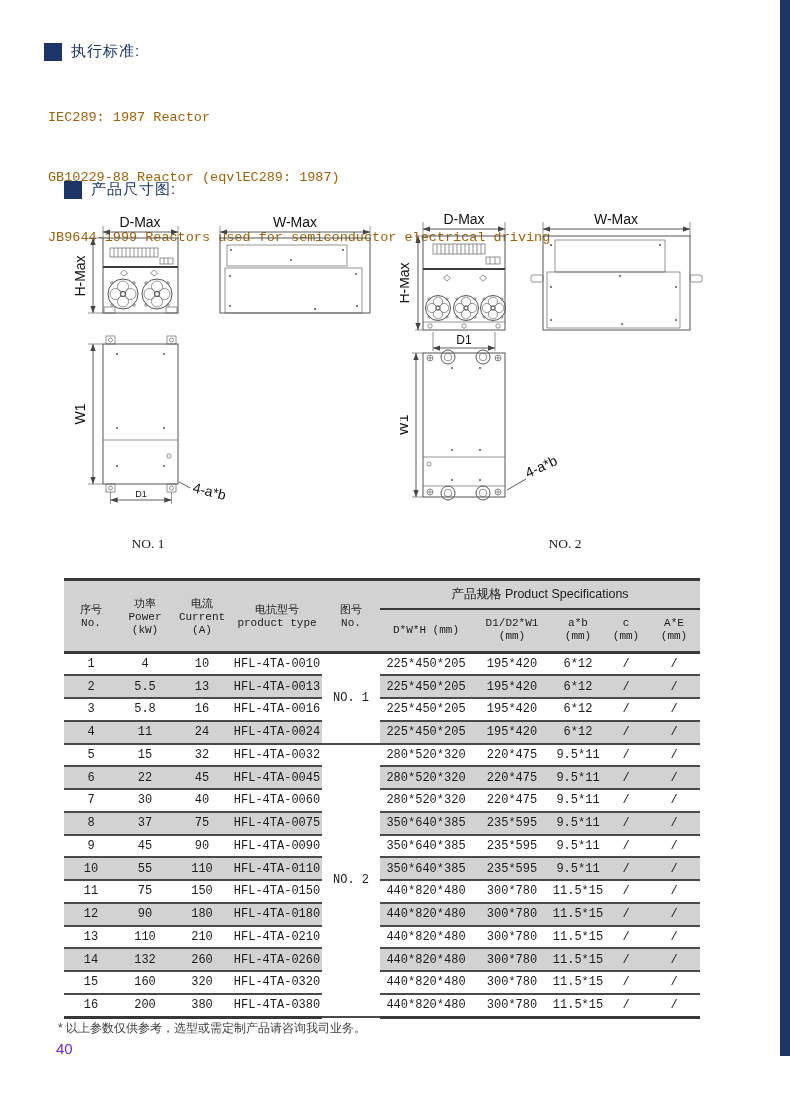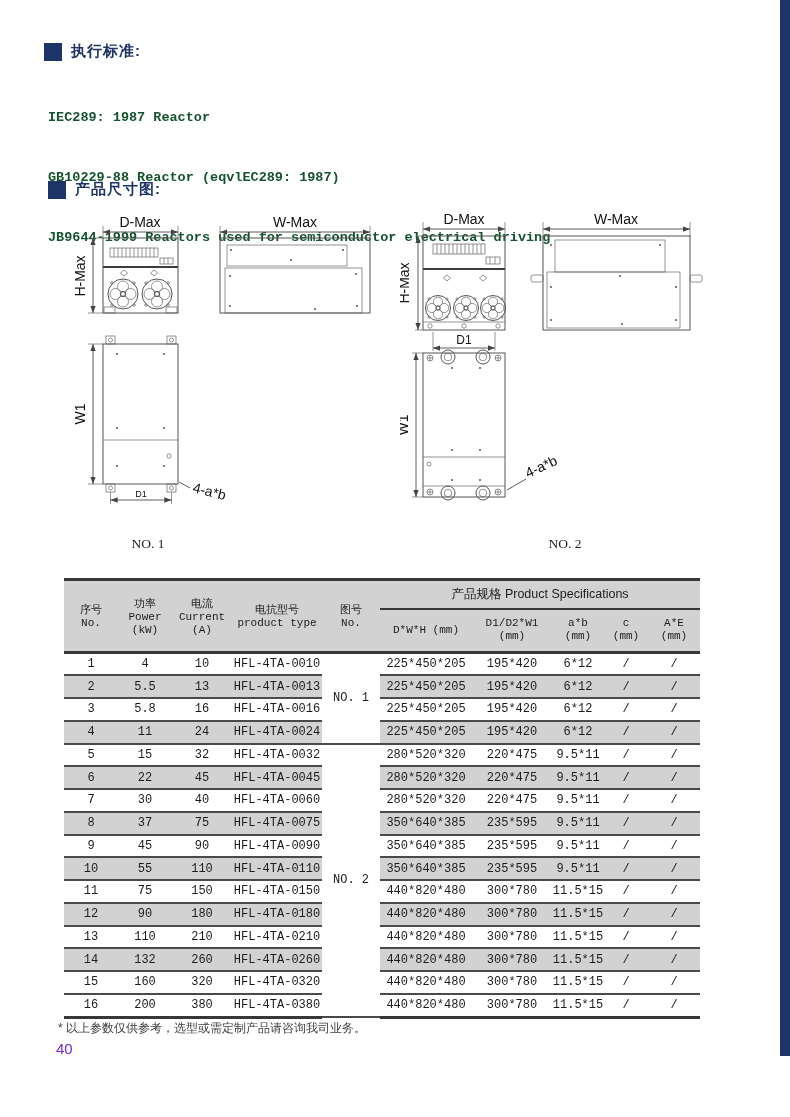--- a/index.html
+++ b/index.html
@@ -1,23 +1,23 @@
 <!DOCTYPE html>
 <html><head>
 <meta charset="utf-8">
 <style>
   html,body{margin:0;padding:0;background:#fff;}
   .page{position:relative;width:790px;height:1117px;background:#ffffff;overflow:hidden;
         font-family:"Liberation Sans",sans-serif;color:#1c1c1c;}
   .accent-bar{position:absolute;left:780px;top:0;width:10px;height:1056px;background:#1c3566;}
   .sec-header{position:absolute;display:flex;align-items:center;gap:9px;}
   .sec-square{width:18px;height:18px;background:#1c3566;flex:0 0 auto;}
-  .sec-title{font-size:15px;font-weight:bold;color:#1c3566;letter-spacing:1px;}
+  .sec-title{font-size:15px;font-weight:normal;color:#1c3566;letter-spacing:1px;}
   .std-lines{position:absolute;left:48px;top:68px;font-family:"Liberation Mono",monospace;
-             font-size:13.5px;line-height:20px;color:#14532d;white-space:pre;font-weight:bold;}
+             font-size:13.5px;line-height:20px;color:#a16207;white-space:pre;}
   .diagram{position:absolute;}
   .ln{stroke:#555;fill:none;stroke-width:1;}
   .ln2{stroke:#3c3c3c;fill:none;stroke-width:1.8;}
   .thin{stroke:#666;fill:none;stroke-width:0.7;}
   .dim{stroke:#4a4a4a;fill:none;stroke-width:0.9;}
   .lbl{font-family:"Liberation Sans",sans-serif;font-size:14px;fill:#111;}
   .lbl-sm{font-family:"Liberation Sans",sans-serif;font-size:9px;fill:#111;}
   .lbl-md{font-family:"Liberation Sans",sans-serif;font-size:12px;fill:#111;}
   .cap{font-family:"Liberation Serif",serif;font-size:13.5px;fill:#222;}
   .dot{fill:#555;stroke:none;}
@@ -48,21 +48,21 @@
   <div class="sec-header" style="left:44px;top:42px;">
     <div class="sec-square"></div>
     <div class="sec-title">执行标准:</div>
   </div>
   <div class="std-lines">
     <div>IEC289: 1987 Reactor</div>
     <div>GB10229-88 Reactor (eqvlEC289: 1987)</div>
     <div>JB9644-1999 Reactors used for semiconductor electrical driving</div>
   </div>
 
-  <div class="sec-header" style="left:40px;top:180px;padding-left:8px;">
+  <div class="sec-header" style="left:56px;top:180px;padding-left:8px;">
     <div class="sec-square"></div>
     <div class="sec-title">产品尺寸图:</div>
   </div>
 
   <svg class="diagram" style="left:60px;top:212px;" width="340" height="340" viewBox="0 0 340 340">
     <defs>
       <marker id="m1" markerWidth="9" markerHeight="8" refX="8" refY="4" orient="auto-start-reverse">
         <path d="M0,1 L8,4 L0,7 z" fill="#444"></path>
       </marker>
       <g id="fanA">

